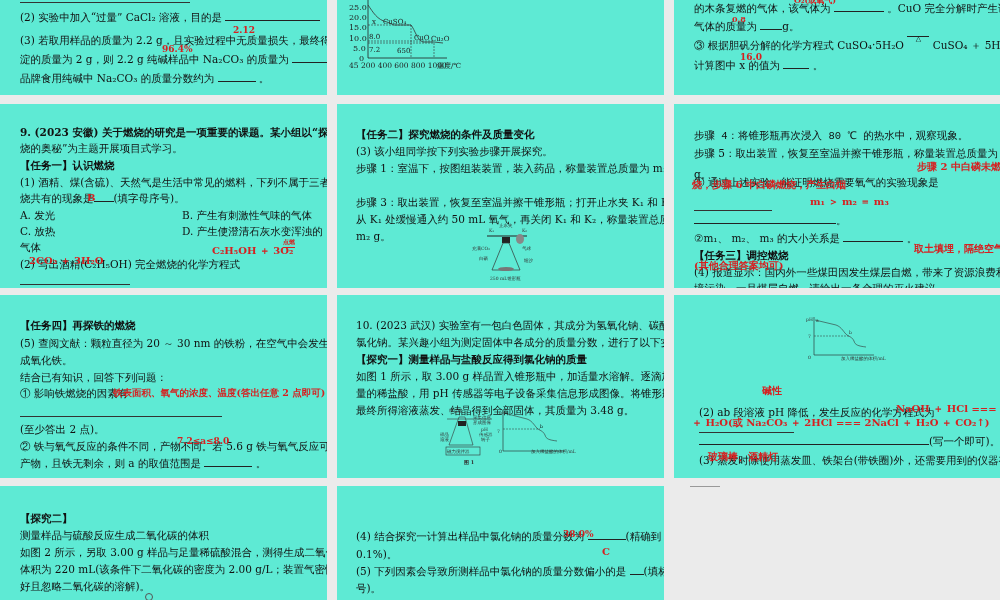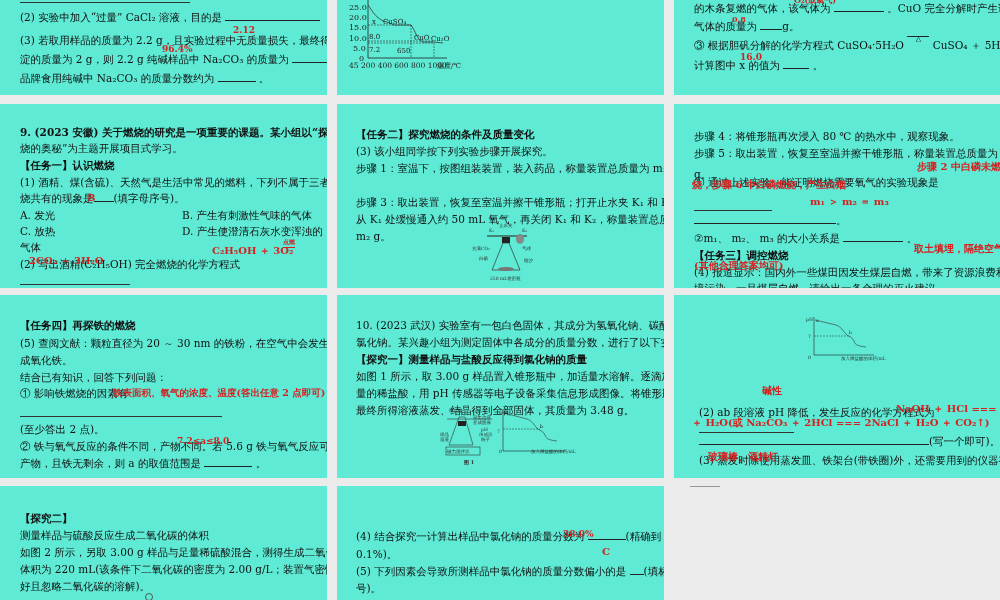--- a/index.html
+++ b/index.html
@@ -105,21 +105,21 @@
     </g>
     <line x1="15" y1="14" x2="55" y2="14" stroke="#222" stroke-width="1"></line>
     <ellipse cx="48" cy="17" rx="4" ry="5" fill="#888"></ellipse>
     <rect x="30" y="15" width="8" height="6" fill="#222"></rect>
     <path d="M31,21 L20,48 L48,48 L37,21 Z" fill="none" stroke="#333" stroke-width="0.7"></path>
     <ellipse cx="34" cy="47" rx="8" ry="2" fill="#777"></ellipse>
   </svg>
 </div>
 
 <div class="slide" style="left:674px;top:104px;width:326px;height:184px;">
-  <div class="txt" style="left:20px;top:24px;">步骤 4：将锥形瓶再次浸入 80 ℃ 的热水中，观察现象。</div>
+  <div class="txt" style="left:20px;top:24px;font-family:Liberation Mono, monospace;">步骤 4：将锥形瓶再次浸入 80 ℃ 的热水中，观察现象。</div>
   <div class="txt" style="left:20px;top:41px;">步骤 5：取出装置，恢复至室温并擦干锥形瓶，称量装置总质量为 m₃</div>
   <div class="txt" style="left:20px;top:62px;">g。</div>
   <div class="txt" style="left:20px;top:70px;">① 通过上述实验，能证明燃烧需要氧气的实验现象是</div>
   <div class="line" style="left:20px;top:106px;width:78px;"></div>
   <div class="txt" style="left:20px;top:108px;"><span class="blank" style="width:142px"></span><span>。</span></div>
   <div class="txt" style="left:20px;top:126px;"><span>②m₁、 m₂、 m₃ 的大小关系是</span> <span class="blank" style="width:60px"></span> <span>。</span></div>
   <div class="txt b" style="left:20px;top:143px;">【任务三】调控燃烧</div>
   <div class="txt" style="left:20px;top:160px;">(4) 报道显示：国内外一些煤田因发生煤层自燃，带来了资源浪费和环</div>
   <div class="txt" style="left:20px;top:176px;">境污染。一旦煤层自燃，请给出一条合理的灭火建议</div>
   <span class="red" style="left:243px;top:56px;">步骤 2 中白磷未燃</span>

